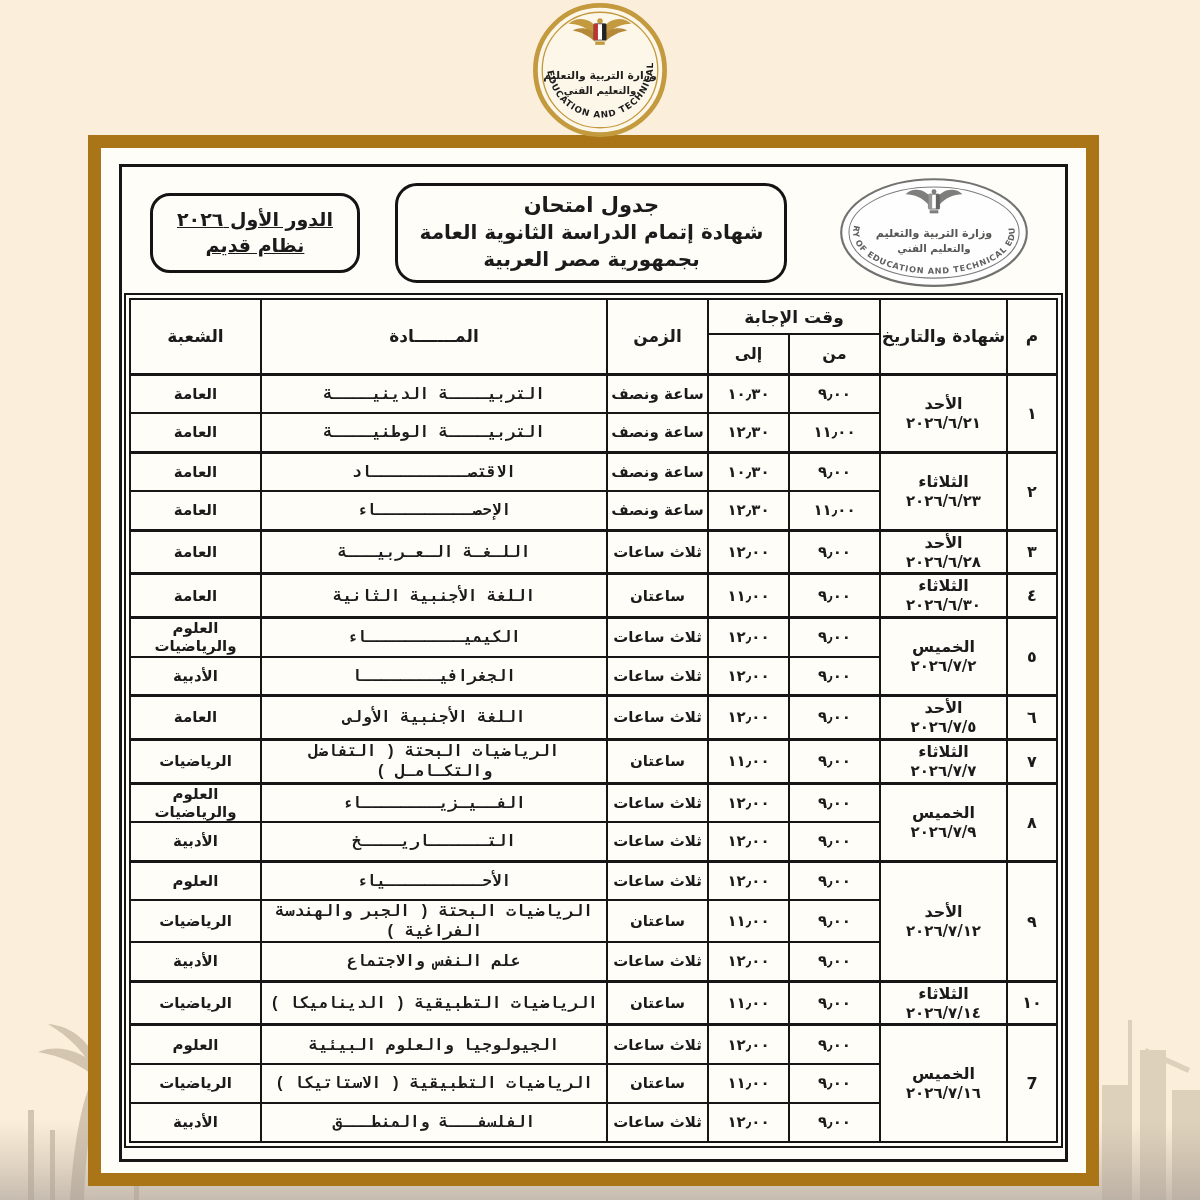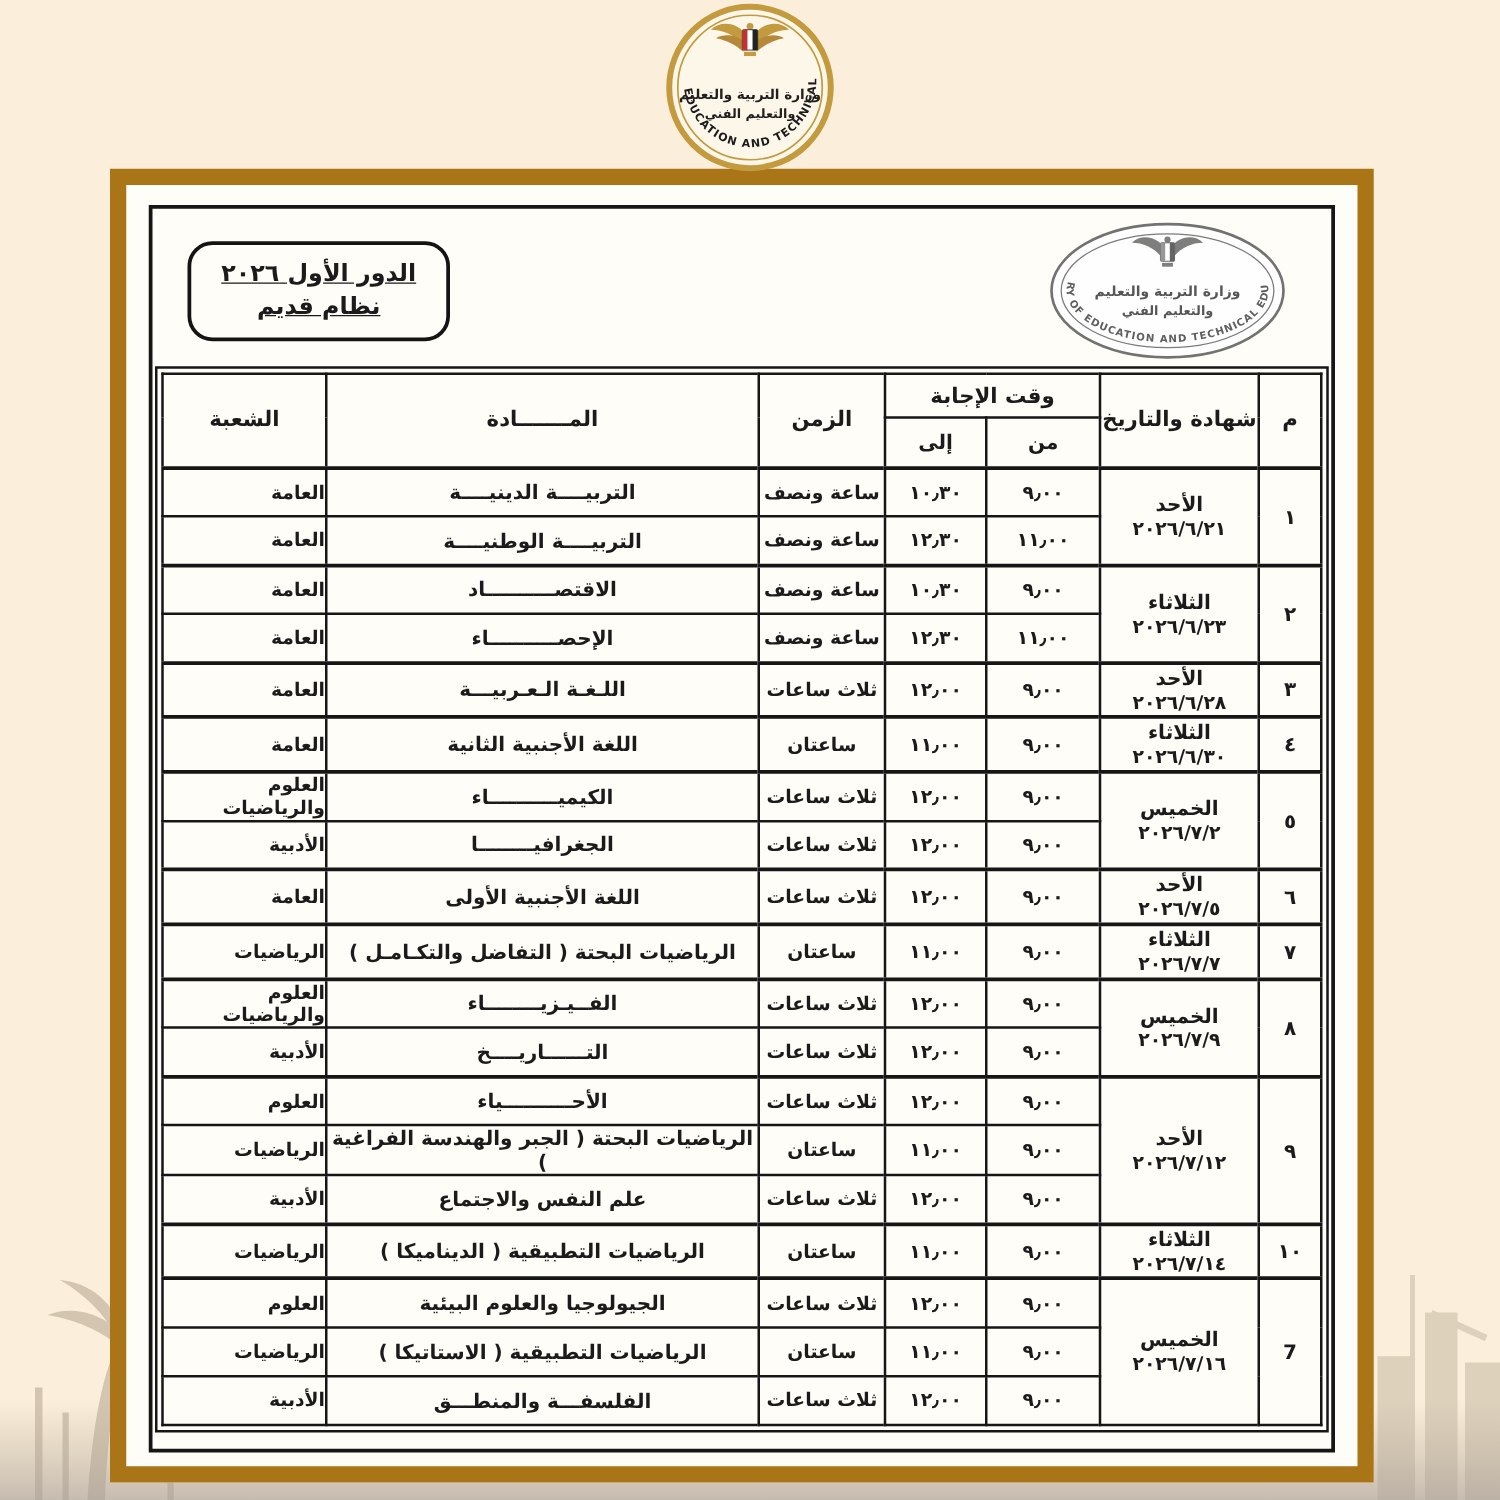--- a/index.html
+++ b/index.html
@@ -61,22 +61,22 @@
   th, td { border:2px solid #161616; text-align:center; vertical-align:middle; font-weight:bold; overflow:hidden; }
   thead tr.h1 th { height:35px; font-size:17px; }
   thead tr.h2 th { height:40px; font-size:16px; }
   tbody tr { height:39px; }
   tbody tr.gstart td { border-top-width:3px; }
   td.num { font-size:16px; }
   td.date { font-size:15px; line-height:1.25; padding:1px; }
   td.date .day { font-size:16px; }
   td.time { font-size:15px; }
   td.dur { font-size:15px; }
-  td.subj { font-size:16px; }
-  td.br { font-size:15px;text-align:right; }
+  td.subj { font-size:16px;font-family:Liberation Mono, monospace; }
+  td.br { font-size:15px; }
 </style>
 </head>
 <body>
 
 <div class="bg-decor">
   <svg width="1200" height="210" viewBox="0 0 1200 210">
     <defs>
       <linearGradient id="fade" x1="0" y1="0" x2="0" y2="1">
         <stop offset="0" stop-color="#b9ab97" stop-opacity="0"></stop>
         <stop offset="1" stop-color="#a9a099" stop-opacity="0.65"></stop>
@@ -147,20 +147,25 @@
             <rect x="-9" y="6" width="18" height="24" rx="2" fill="#ffffff" stroke="#555" stroke-width="1.5"></rect>
             <rect x="-9" y="6" width="6" height="24" fill="#8a8a8a"></rect>
             <rect x="3" y="6" width="6" height="24" fill="#4f4f4f"></rect>
             <rect x="-7" y="32" width="14" height="5" fill="#6d6d6d"></rect>
           </g>
           <text x="115" y="72" text-anchor="middle" font-size="13" font-weight="bold" fill="#3f3f3f">وزارة التربية والتعليم</text>
           <text x="115" y="90" text-anchor="middle" font-size="12" font-weight="bold" fill="#3f3f3f">والتعليم الفني</text>
         </svg>
       </div>
 
+      <div class="title-box">
+        <div class="t1">جدول امتحان</div>
+        <div class="t2">شهادة إتمام الدراسة الثانوية العامة</div>
+        <div class="t3">بجمهورية مصر العربية</div>
+      </div>
 
       <div class="session-box">
         <div class="s1">الدور الأول ٢٠٢٦</div>
         <div class="s2">نظام قديم</div>
       </div>
 
     </div>
 
     <div class="table-outer">
       <table>

